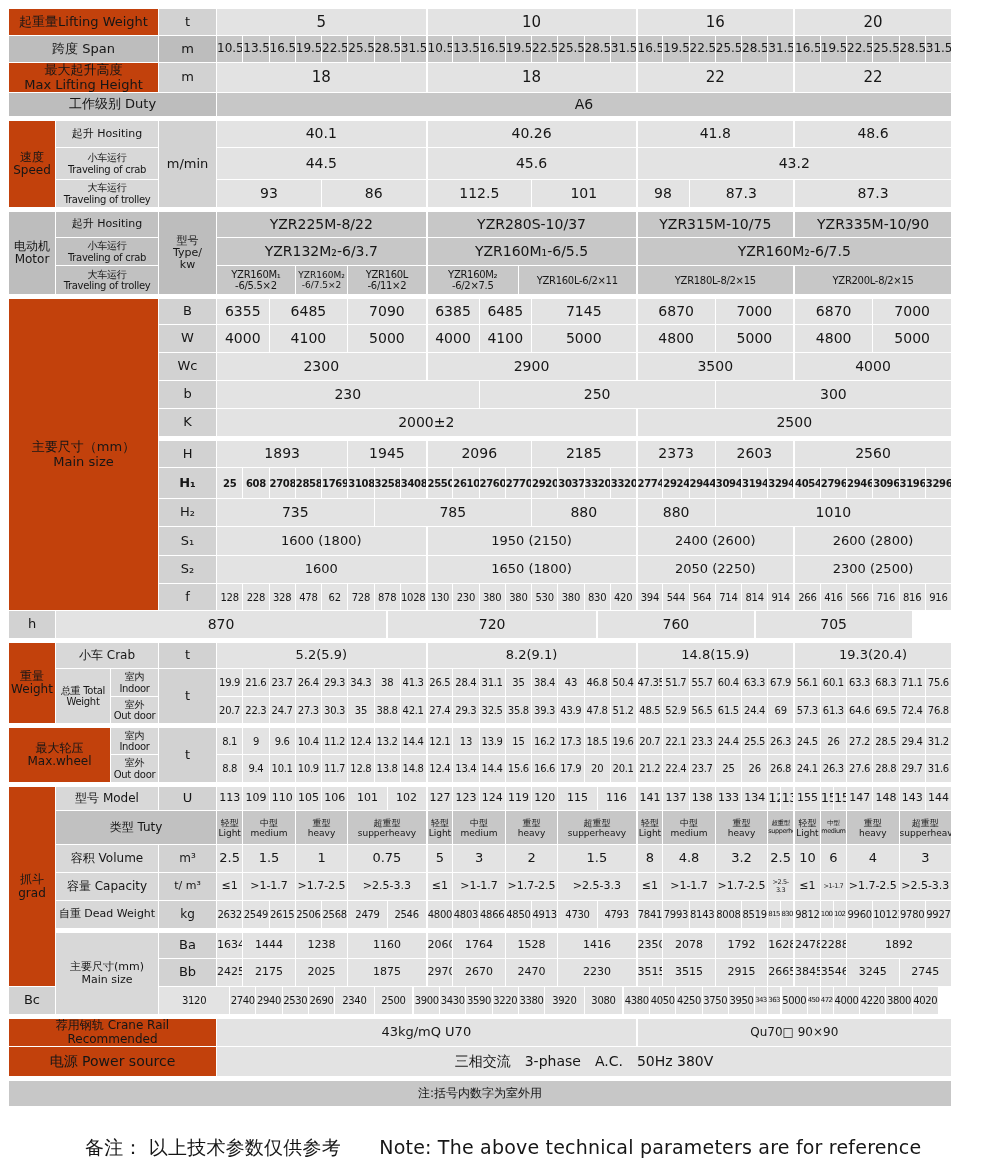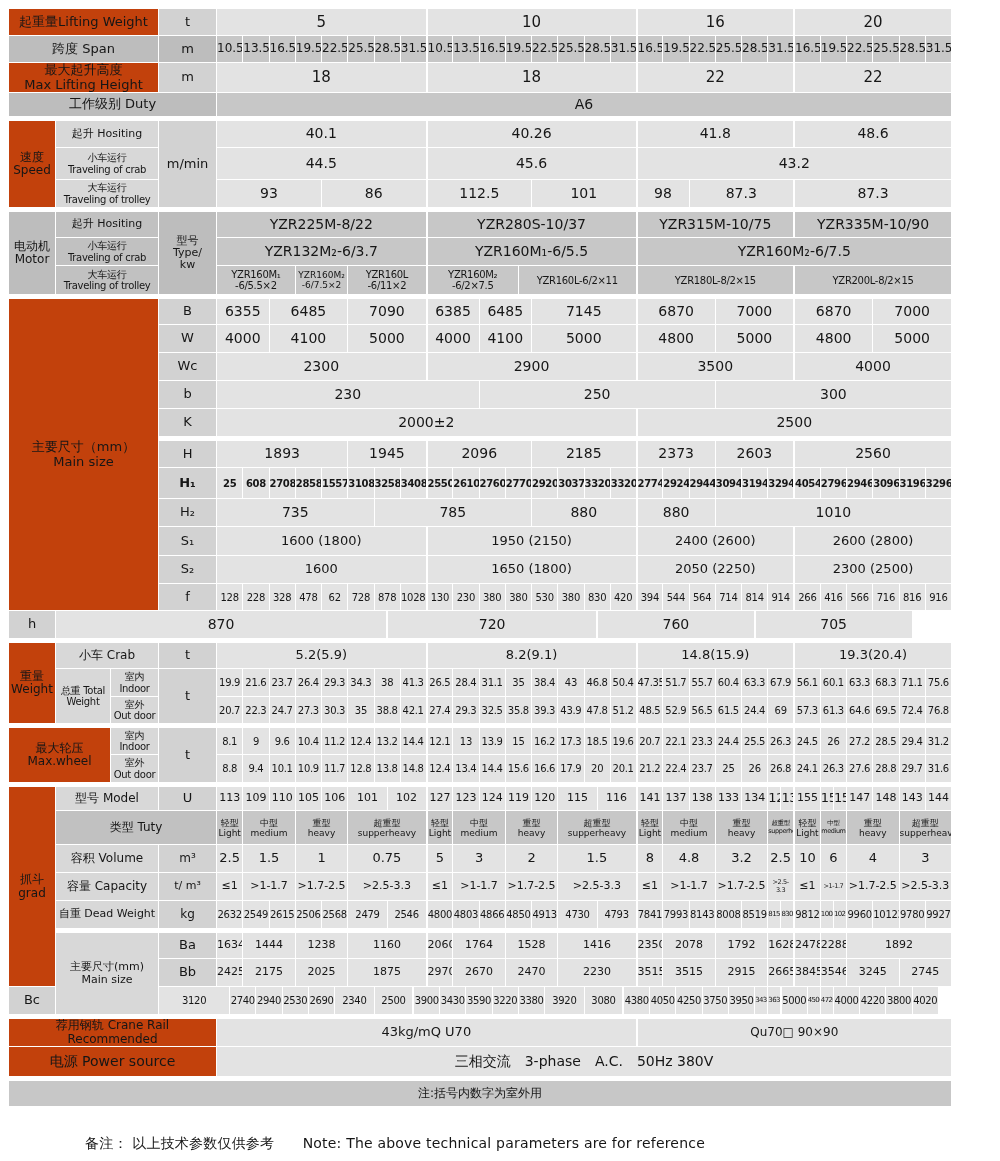--- a/index.html
+++ b/index.html
@@ -11,21 +11,21 @@
   tr.light td.lab2{background:#d8d8d8;}
   tr.light td.unit{background:#d2d2d2;}
   tr.medium td{background:#c7c7c7;}
   tr.medium td.lab, tr.medium td.unit{background:#bdbdbd;}
   tr.medium td.lab2{background:#c1c1c1;}
   tr.gap td{background:#fff;border:none;padding:0;}
   #spec td.sec{border-left:2px solid #fff;}
   .f15{font-size:15px;} .f14{font-size:14px;} .f13{font-size:13px;} .f12{font-size:12px;}
   .f11{font-size:11px;} .f10{font-size:10px;letter-spacing:-0.3px;} .f9{font-size:9px;}
   .f8{font-size:13px;letter-spacing:-0.4px;margin-left:12px;} .f7{font-size:7px;letter-spacing:-0.6px;} .f6{font-size:6.5px;letter-spacing:-0.4px;}
-  .footer{margin:28px 16px 0 85px;font-size:14px;letter-spacing:0.2px;}
+  .footer{margin:28px 16px 0 85px;font-size:19px;letter-spacing:0.2px;}
 </style>
 </head>
 <body>
 
 <div>
   <table id="spec">
     <colgroup>
       <col style="width:47px">
         <col style="width:55px">
         <col style="width:48px">
@@ -256,21 +256,21 @@
           <td class="sec f14" colspan="6">2373</td>
           <td colspan="6" class="f14">2603</td>
           <td class="sec f14" colspan="12">2560</td>
         </tr>
         <tr class="light" style="height: 31px; font-weight: bold;">
           <td colspan="1" class="unit f13">H₁</td>
           <td colspan="2" class="f10">25</td>
           <td colspan="2" class="f10">608</td>
           <td colspan="2" class="f10">2708</td>
           <td colspan="2" class="f10">2858</td>
-          <td colspan="2" class="f10">1557</td>
+          <td colspan="2" class="f10">1769</td>
           <td colspan="2" class="f10">3108</td>
           <td colspan="2" class="f10">3258</td>
           <td colspan="2" class="f10">3408</td>
           <td class="sec f10" colspan="2">2550</td>
           <td colspan="2" class="f10">2610</td>
           <td colspan="2" class="f10">2760</td>
           <td colspan="2" class="f10">2770</td>
           <td colspan="2" class="f10">2920</td>
           <td colspan="2" class="f10">3037</td>
           <td colspan="2" class="f10">3320</td>

